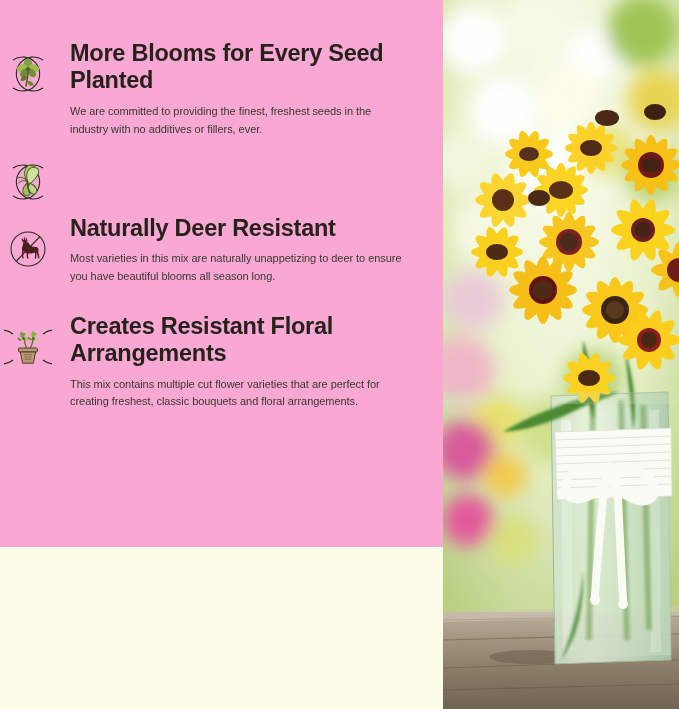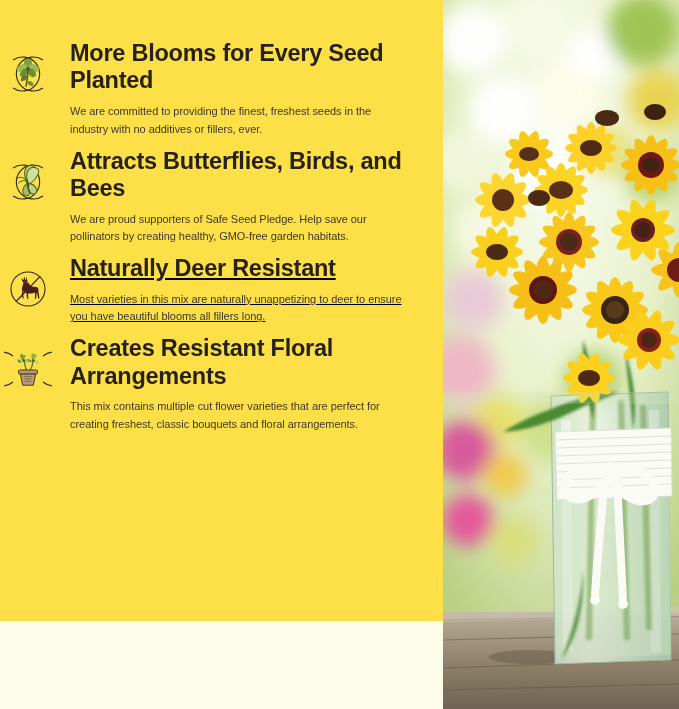--- a/index.html
+++ b/index.html
@@ -8,21 +8,21 @@
     width:679px; height:709px; overflow:hidden;
     font-family:"Liberation Sans", sans-serif;
     background:#fbfde8;
   }
   .page{
     position:relative; width:679px; height:709px;
     background:#fbfde8; display:flex;
   }
   
   .benefits{
-    width:443px; height:621px; background:#fde047;
+    width:443px; height:547px; background:#f9a8d4;
     padding:40px 0 0 0; position:relative;
   }
   .benefit{
     display:flex; align-items:flex-start;
     padding-left:4px; margin-bottom:4px;
   }
   .benefit-icon{
     width:48px; height:48px; flex:0 0 48px;
     margin-top:10px; margin-right:18px;
   }
@@ -32,21 +32,21 @@
     font-size:23.5px; font-weight:700; line-height:1.17;
     color:#27211c; letter-spacing:-0.25px;
     margin-bottom:8px; max-width:345px;
   }
   .benefit-text{
     font-size:11px; font-weight:400; line-height:1.62;
     color:#3b3731; max-width:335px; letter-spacing:-0.05px;
   }
   .b1{ margin-bottom:9px; }
   .b2{ margin-bottom:9px; }
-  .b3{ margin-bottom:9px;text-decoration:underline; }
+  .b3{ margin-bottom:27px; }
   .b4{ margin-bottom:0; }
 
   
   .photo{
     width:236px; height:709px; position:relative; overflow:hidden;
     background:#cfe0a8;
   }
   .photo svg{ display:block; width:236px; height:709px; }
 </style>
 </head>
@@ -89,40 +89,36 @@
             <path d="M23 24 C20 12 26 6 32 9 C37 12 33 20 25 24 Z" fill="#b7cf7b" stroke="#4c6420" stroke-width="1"></path>
             <path d="M24 25 C22 14 29 8 35 12 C40 15 34 22 26 26 Z" fill="#cfe19c" stroke="#4c6420" stroke-width="1"></path>
             <path d="M23 25 C17 28 15 34 19 37 C24 39 26 32 24 26 Z" fill="#a3bd68" stroke="#4c6420" stroke-width="1"></path>
             <path d="M25 26 C21 31 23 37 28 37 C33 36 31 29 26 26 Z" fill="#bdd389" stroke="#4c6420" stroke-width="1"></path>
             <path d="M23.4 22 C22.4 27 22.6 31 23.6 35" fill="none" stroke="#44591c" stroke-width="1.5" stroke-linecap="round"></path>
             <path d="M23.2 22 C20 18 17 17 14 18" fill="none" stroke="#44591c" stroke-width="0.9" stroke-linecap="round"></path>
             <path d="M23.2 23 C20 21 17 21.5 14.6 23" fill="none" stroke="#44591c" stroke-width="0.9" stroke-linecap="round"></path>
           </g>
         </svg>
       </div>
-      <div class="benefit-body">
-        <div class="benefit-title">Attracts Butterflies, Birds, and Bees</div>
-        <div class="benefit-text">We are proud supporters of Safe Seed Pledge. Help save our pollinators by creating healthy, GMO-free garden habitats.</div>
-      </div>
     </div>
 
     <div class="benefit b3">
       <div class="benefit-icon">
         <svg viewBox="0 0 48 48">
           <circle cx="24" cy="24" r="17" fill="none" stroke="#2b2b22" stroke-width="1.1"></circle>
           <line x1="12" y1="36.5" x2="36" y2="11.5" stroke="#2b2b22" stroke-width="1.1"></line>
           <g fill="#4b1d1d">
             <path d="M19.5 17.8 C18 16.6 17.6 14.6 17.9 13 C18.6 14.2 19.3 14.9 20.1 15.3 C19.6 13.8 19.8 12.4 20.4 11.4 C20.6 13.3 21.2 14.6 22 15.6 C21.6 14.2 21.9 12.9 22.6 12 C22.6 13.9 23.1 15.3 23.9 16.3 Z"></path>
             <path d="M20.6 17.2 C22.6 16.4 24.6 17.3 25.4 19.2 C26.1 20.9 27.6 21.6 29.4 21.8 L32.2 22.1 C33.6 22.3 34.4 23.2 34.4 24.6 L34.4 27.8 C34.4 28.4 34.9 28.8 35 29.4 L35.4 33.6 L34.2 33.6 L33.4 29.6 L32.6 27.6 L32.4 31.2 L32 33.8 L30.8 33.8 L31.1 31 L31 27.4 C29.4 28.3 27.6 28.6 25.8 28.4 L24.4 28.2 L24 31 L24.6 33.8 L23.4 33.8 L22.6 31.2 L22.6 28.2 C21.4 27.8 20.4 27.1 19.7 26.1 L19.2 30.2 L19.8 33.6 L18.6 33.6 L17.8 30.2 L18.2 25.4 C17.7 24 17.9 22.4 18.6 21.2 L19 19.4 C18.9 18.6 19.6 17.6 20.6 17.2 Z"></path>
           </g>
         </svg>
       </div>
       <div class="benefit-body">
         <div class="benefit-title">Naturally Deer Resistant</div>
-        <div class="benefit-text">Most varieties in this mix are naturally unappetizing to deer to ensure you have beautiful blooms all fillers long.</div>
+        <div class="benefit-text">Most varieties in this mix are naturally unappetizing to deer to ensure you have beautiful blooms all season long.</div>
       </div>
     </div>
 
     <div class="benefit b4">
       <div class="benefit-icon">
         <svg viewBox="0 0 48 48">
           <path d="M9 11 A17 17 0 1 0 9 37" fill="none" stroke="#2b2b22" stroke-width="1.1"></path>
           <path d="M39 11 A17 17 0 1 1 39 37" fill="none" stroke="#2b2b22" stroke-width="1.1"></path>
           <g>
             <path d="M19 16 C15.6 13.8 15.4 10.4 17.2 8.6 C19.2 10 20.4 10.3 21.8 10 C21 12 20.4 14.2 19 16 Z" fill="#7fa040"></path>

